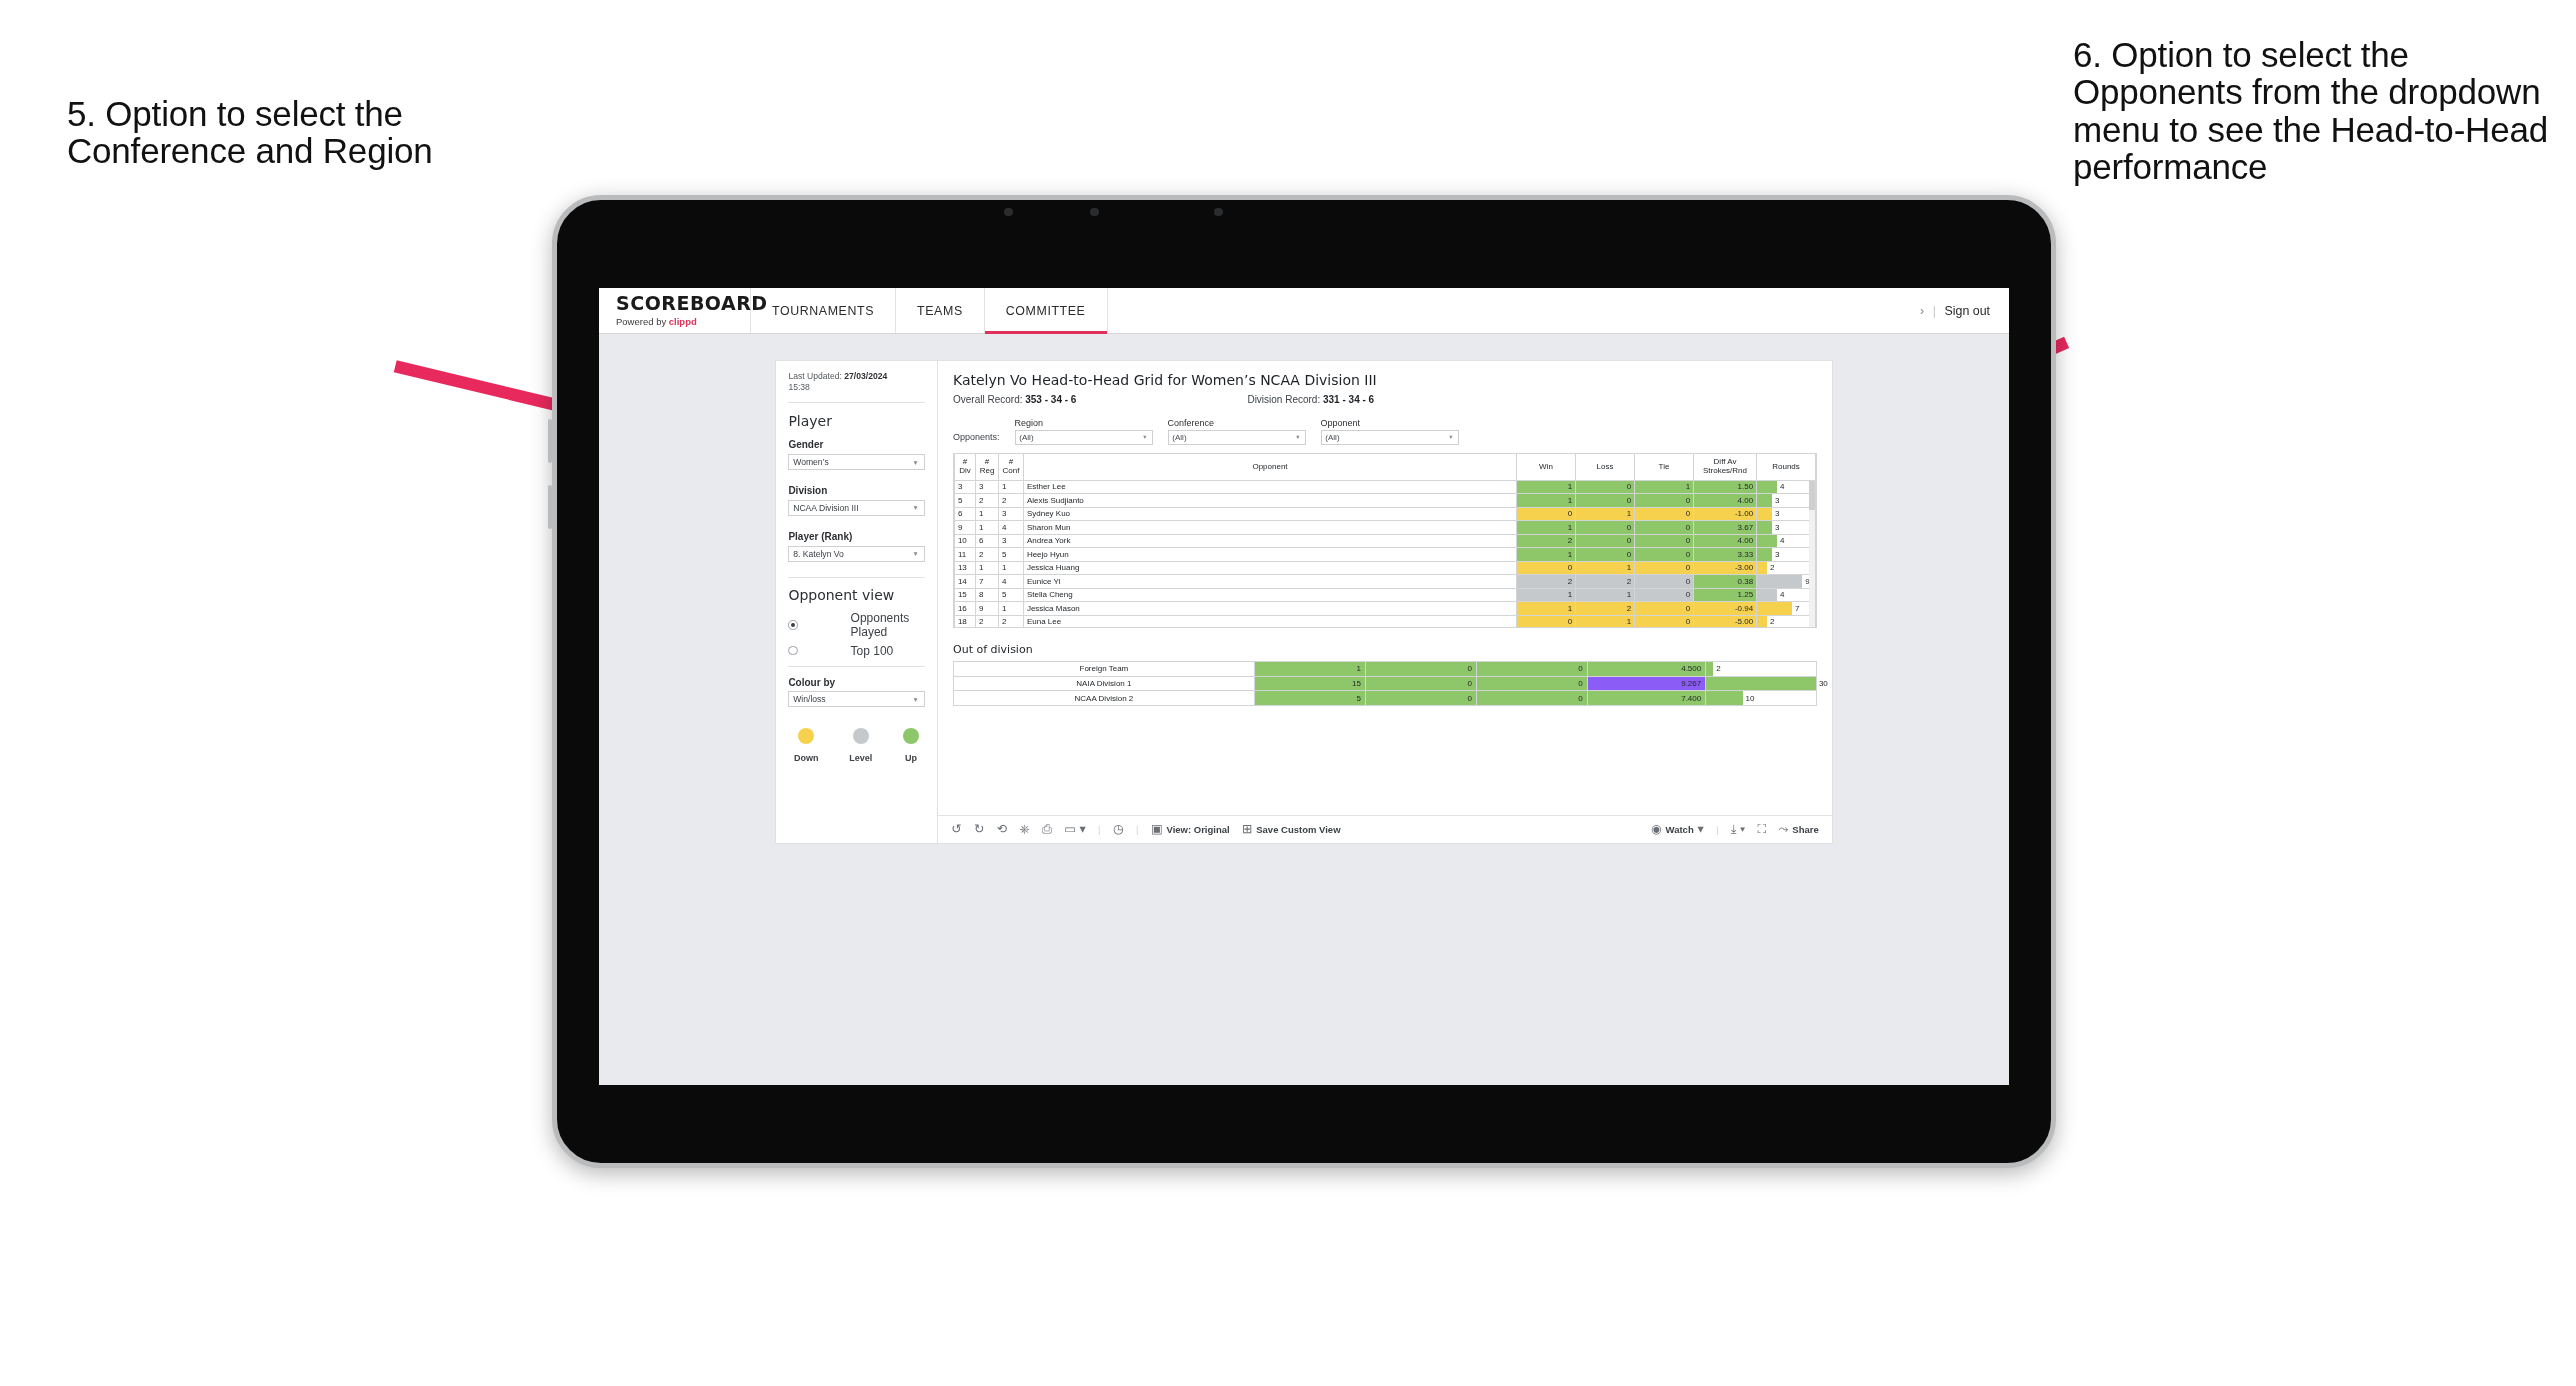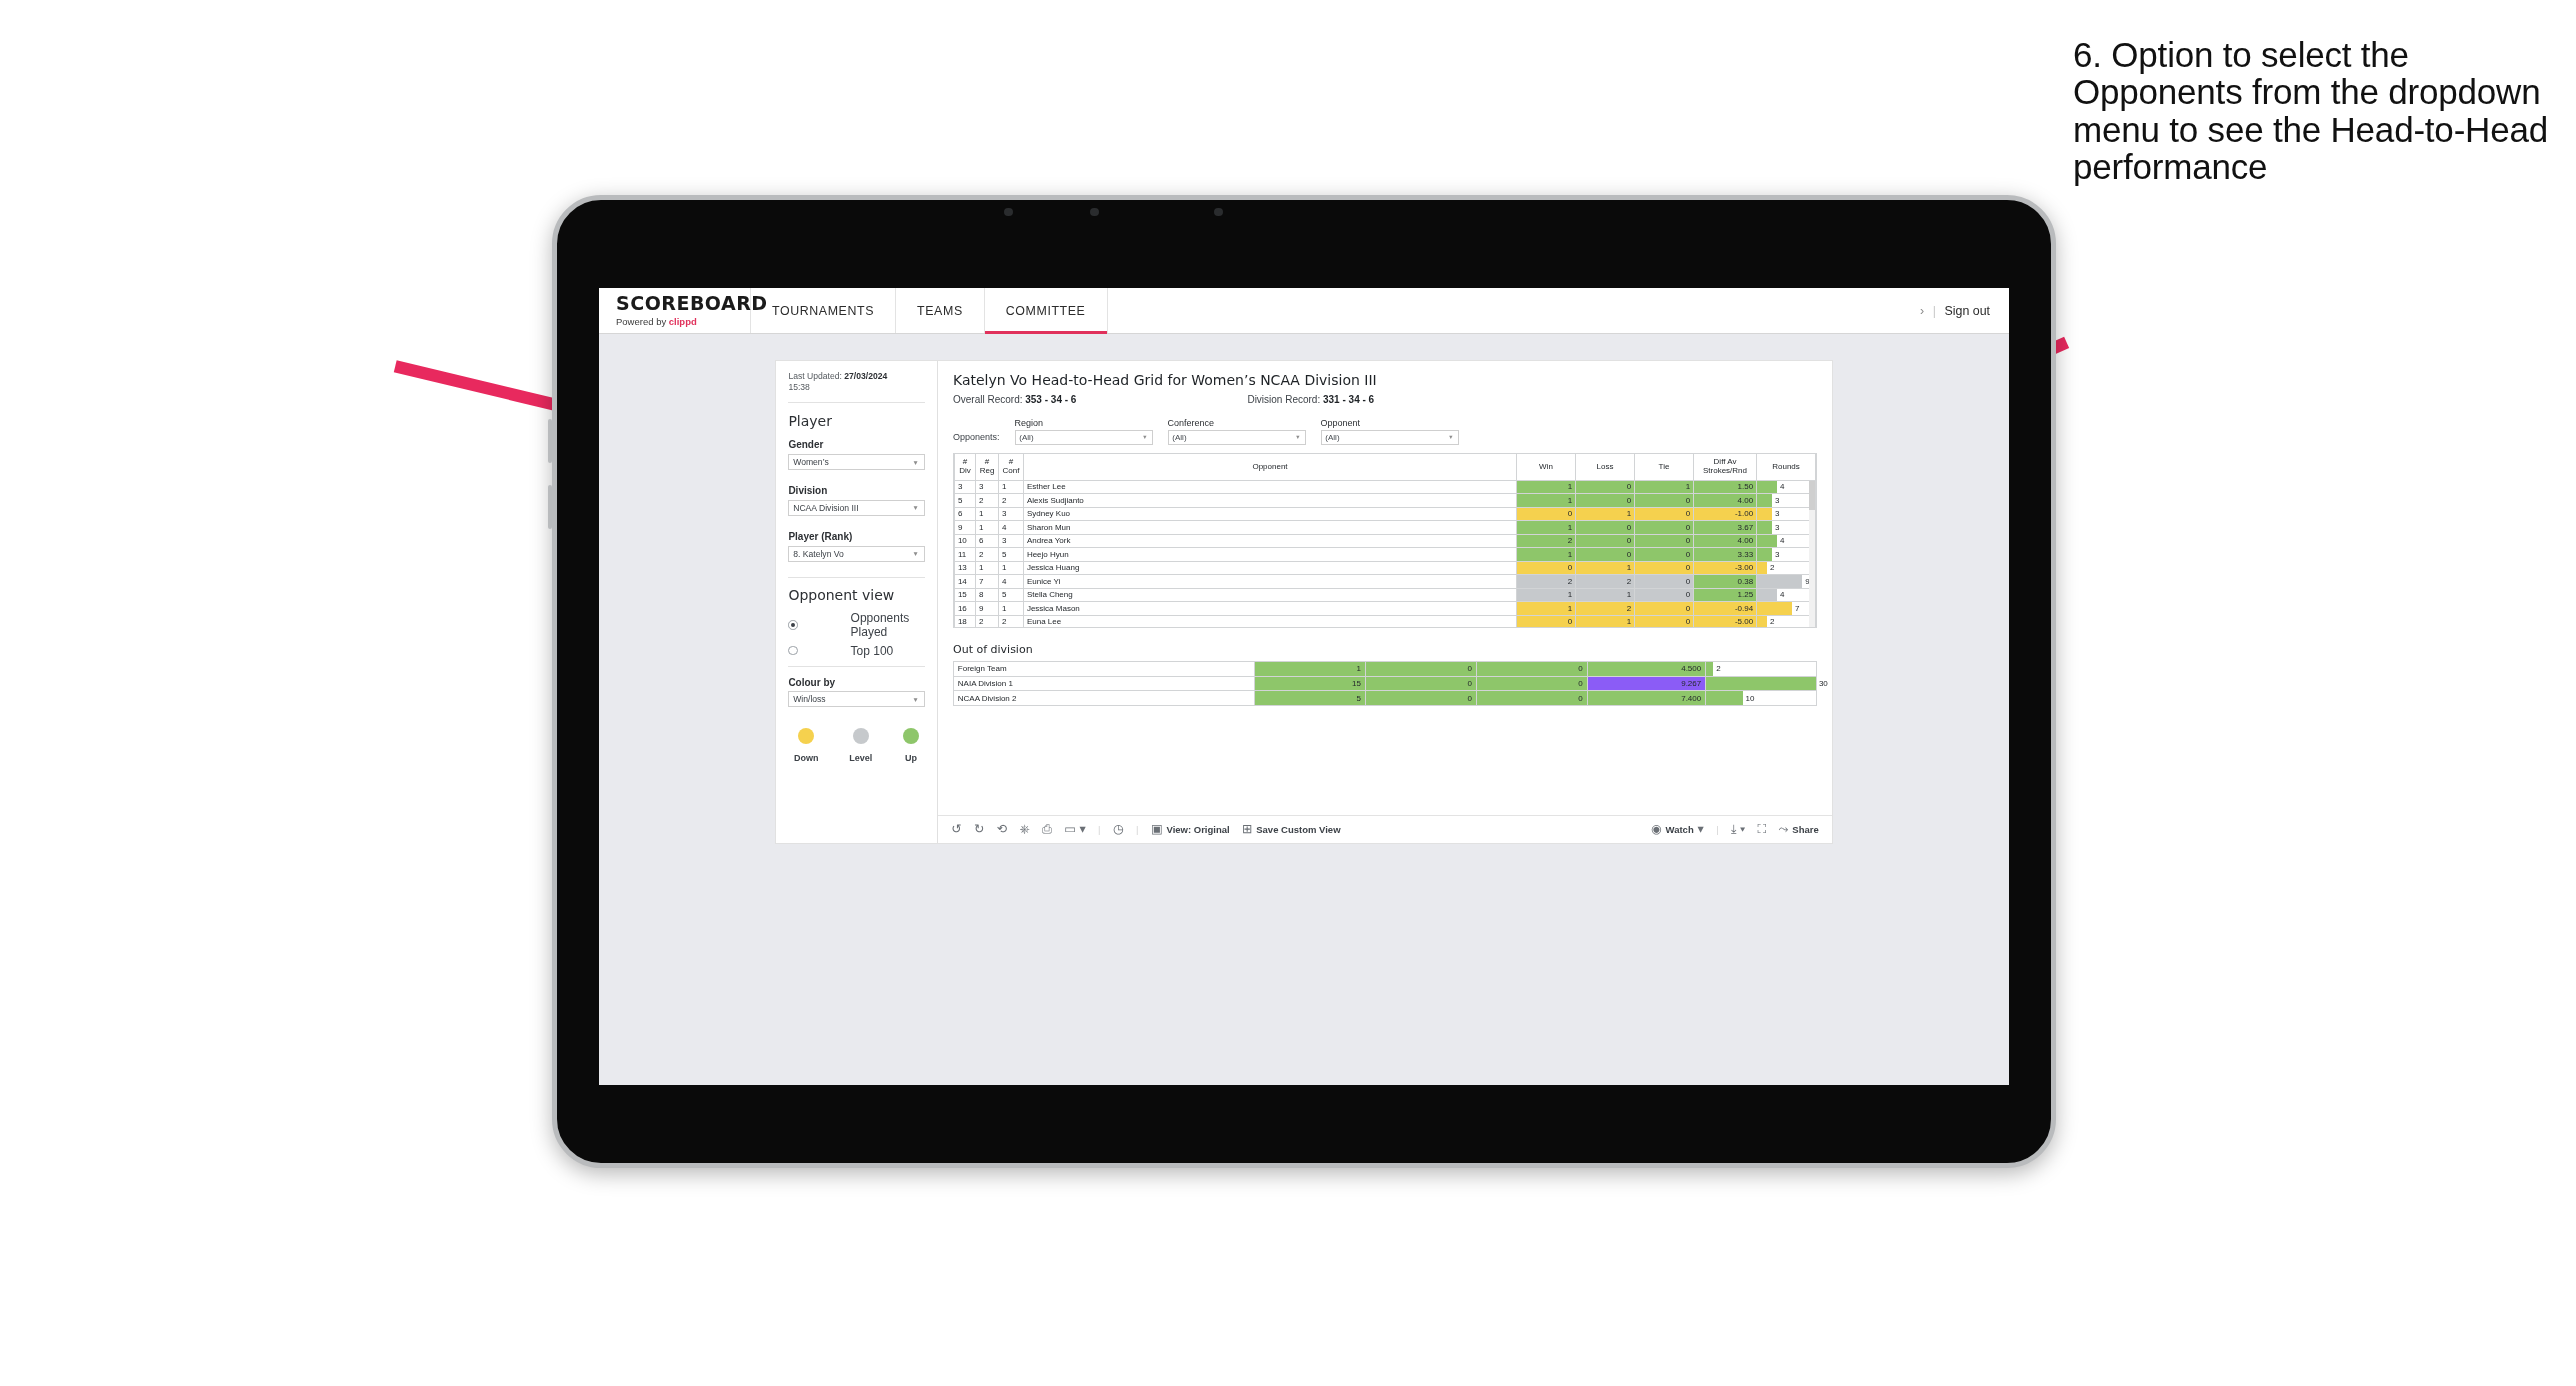--- a/index.html
+++ b/index.html
@@ -157,39 +157,40 @@
                background:#cfcfcf; }
   .bar-cell { position:relative; padding:0 !important; }
   .bar-fill { position:absolute; left:0; top:0; bottom:0; }
   .bar-txt  { position:absolute; top:0; bottom:0; display:flex; align-items:center;
               font-size:8px; color:#24282c; padding-left:2.9px; }
 
   .ood-h { font-size:11px; color:#1e2226; margin:15px 0 4.8px 0;
            font-family:"DejaVu Sans", sans-serif;}
   table.ood { border-collapse:collapse; table-layout:fixed; width:100%; font-size:8px; }
   table.ood td { border:1px solid #d2d4d6; height:14.7px; padding:0 3.8px; color:#24282c; }
-  .ood-name { text-align:left; }
+  .ood-name { text-align:center; }
 
   
   #toolbar {
     position:absolute; left:0; right:0; bottom:0; height:28.5px; background:#fff;
     border-top:1px solid #e3e3e3; display:flex; align-items:center;
     padding:0 13.3px; gap:12.4px; color:#6a6f75; font-size:9.5px;
   }
   #toolbar .ti { cursor:pointer; display:flex; align-items:center; gap:3.8px;
                  font-size:12.4px; line-height:1; }
   #toolbar .tl { font-size:9.5px; color:#3d4248; font-weight:700; }
   #toolbar .divider { color:#d5d5d5; }
   .tb-right { margin-left:auto; display:flex; align-items:center; gap:12.4px; }
 </style>
 </head>
 <body>
 
 <div id="root">
 
+  <div class="annot" id="annot-left">5. Option to select the Conference and Region</div>
   <div class="annot" id="annot-right">6. Option to select the Opponents from the dropdown menu to see the Head-to-Head performance</div>
 
   <svg class="arrow-svg" viewBox="0 0 2707 1457">
     <defs>
       <marker id="ah" markerWidth="5" markerHeight="5" refX="2.6" refY="2.5" orient="auto">
         <path d="M0,0 L5,2.5 L0,5 z" fill="#e8295e"></path>
       </marker>
     </defs>
     <line x1="415" y1="385" x2="1128" y2="556" stroke="#e8295e" stroke-width="13" marker-end="url(#ah)"></line>
     <line x1="2172" y1="360" x2="1800" y2="525" stroke="#e8295e" stroke-width="13" marker-end="url(#ah)"></line>

